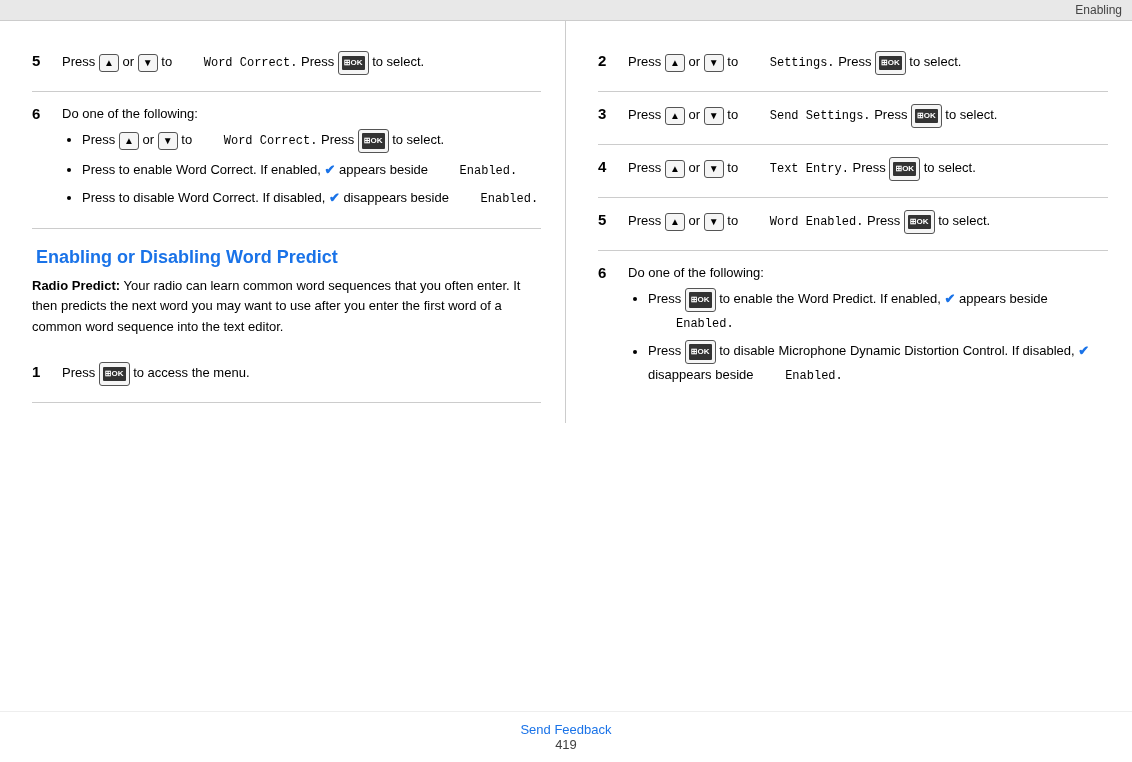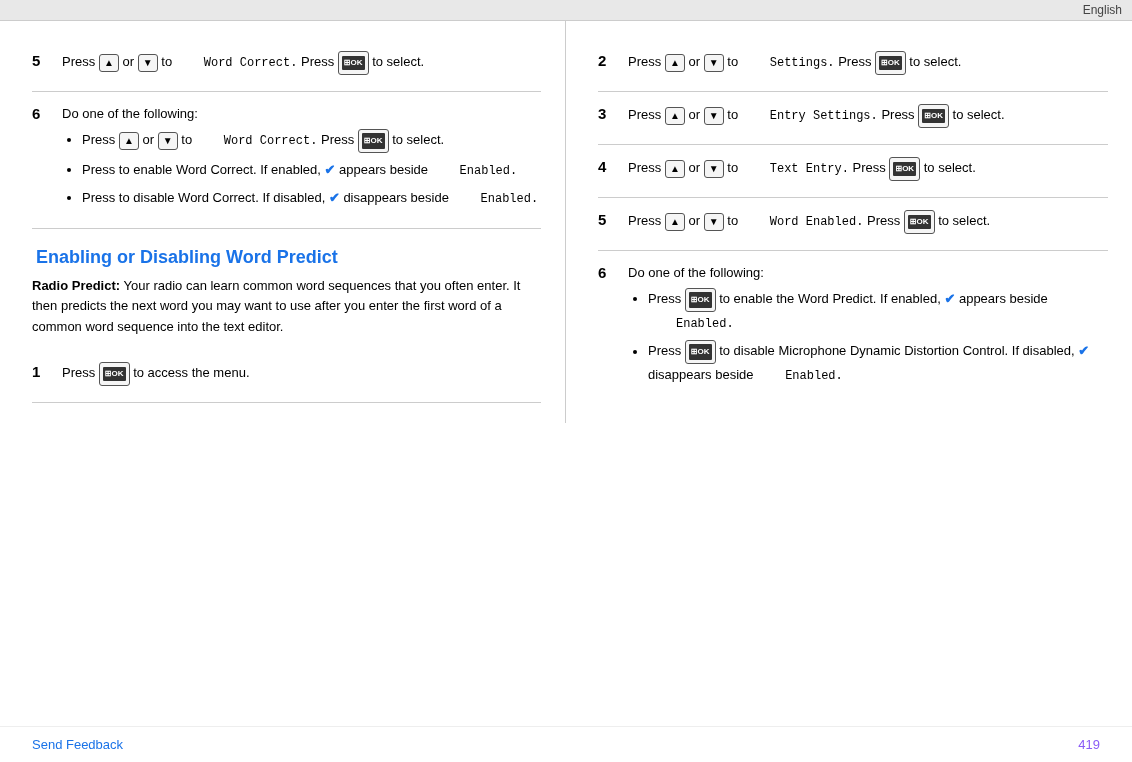--- a/index.html
+++ b/index.html
@@ -120,37 +120,38 @@
     }
     .footer {
       position: absolute;
       bottom: 0;
       width: 100%;
       display: flex;
       justify-content: space-between;
       align-items: center;
       padding: 10px 32px;
       border-top: 1px solid #eee;
+      flex-direction: column;
     }
     .send-feedback {
       color: #1a73e8;
       font-size: 13px;
       cursor: pointer;
       text-decoration: none;
     }
     .page-num {
       font-size: 13px;
-      color: #8b5cf6;
+      color: #404040;
     }
   </style>
 </head>
 <body>
 
 <div class="top-bar">
-  <span>English</span>
+  <span>Enabling</span>
 </div>
 
 <div class="content">
 
   <div class="left-col">
 
     <div class="step-block">
       <div class="step-num">5</div>
       <div class="step-content">
         <p>Press <span class="arrow-up">▲</span> <span>or</span> <span class="arrow-down">▼</span> to <span class="mono">Word Correct.</span> Press <span class="kbd">
@@ -203,21 +204,21 @@
       <div class="step-content">
         <p>Press <span class="arrow-up">▲</span> <span>or</span> <span class="arrow-down">▼</span> to <span class="mono">Settings.</span> Press <span class="kbd">
               <span class="ok-inner">⊞OK</span>
             </span> to select.</p>
       </div>
     </div>
 
     <div class="step-block">
       <div class="step-num">3</div>
       <div class="step-content">
-        <p>Press <span class="arrow-up">▲</span> <span>or</span> <span class="arrow-down">▼</span> to <span class="mono">Entry Settings.</span> Press <span class="kbd">
+        <p>Press <span class="arrow-up">▲</span> <span>or</span> <span class="arrow-down">▼</span> to <span class="mono">Send Settings.</span> Press <span class="kbd">
               <span class="ok-inner">⊞OK</span>
             </span> to select.</p>
       </div>
     </div>
 
     <div class="step-block">
       <div class="step-num">4</div>
       <div class="step-content">
         <p>Press <span class="arrow-up">▲</span> <span>or</span> <span class="arrow-down">▼</span> to <span class="mono">Text Entry.</span> Press <span class="kbd">
               <span class="ok-inner">⊞OK</span>

